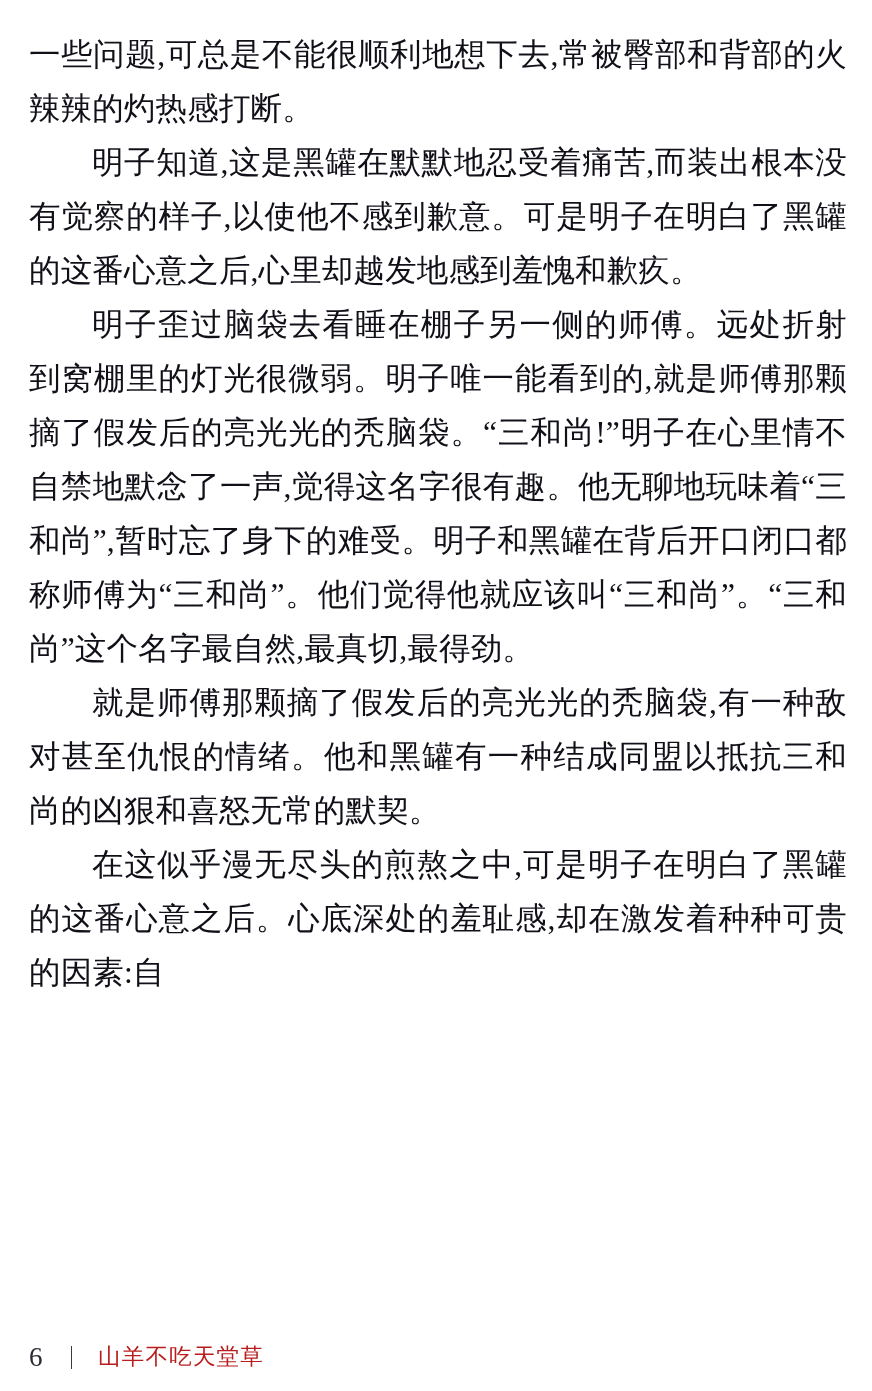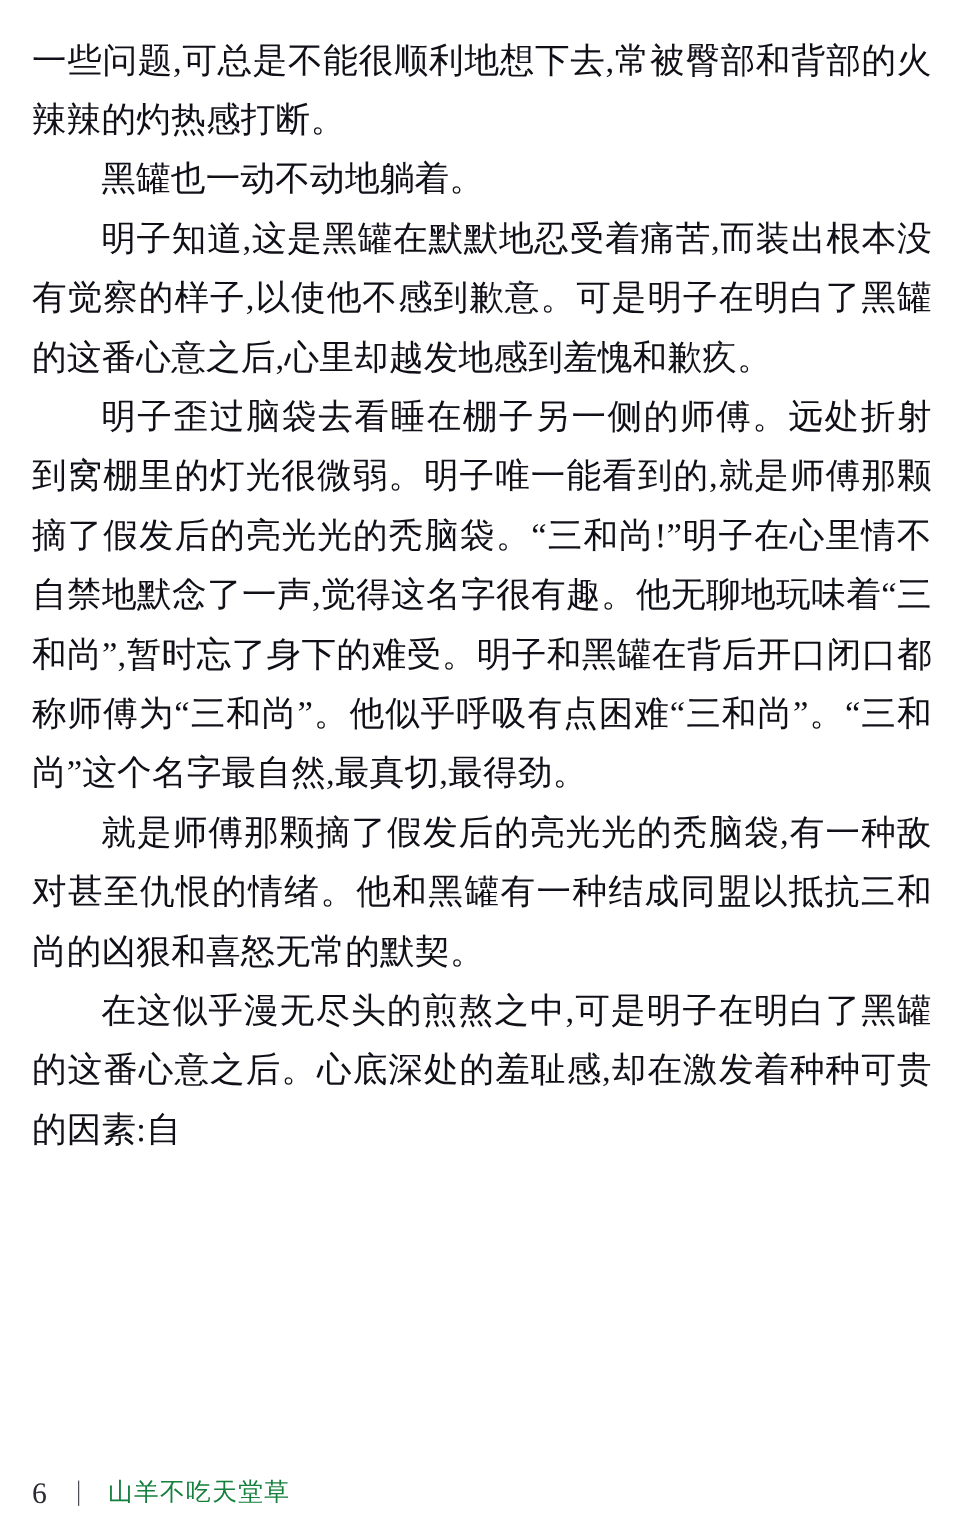--- a/index.html
+++ b/index.html
@@ -80,36 +80,35 @@
     width: 1.6px;
     height: 23px;
     background: #3a3a44;
     margin-left: 28px;
     margin-right: 26px;
   }
 
   #footer .book-title {
     font-family: "Liberation Sans", "DejaVu Sans", sans-serif;
     font-size: 22.5px;
-    color: #15803d;
+    color: #b91c1c;
     line-height: 1;
     letter-spacing: 1.2px;
     font-weight: 400;
   }
 </style>
 </head>
 <body>
 
 <div id="page">
 
   <div id="body-text">
     <p class="para first">一些问题,可总是不能很顺利地想下去,常被臀部和背部的火辣辣的灼热感打断。</p>
-    <p class="para">黑罐也一动不动地躺着。</p>
     <p class="para">明子知道,这是黑罐在默默地忍受着痛苦,而装出根本没有觉察的样子,以使他不感到歉意。可是明子在明白了黑罐的这番心意之后,心里却越发地感到羞愧和歉疚。</p>
-    <p class="para">明子歪过脑袋去看睡在棚子另一侧的师傅。远处折射到窝棚里的灯光很微弱。明子唯一能看到的,就是师傅那颗摘了假发后的亮光光的秃脑袋。“三和尚!”明子在心里情不自禁地默念了一声,觉得这名字很有趣。他无聊地玩味着“三和尚”,暂时忘了身下的难受。明子和黑罐在背后开口闭口都称师傅为“三和尚”。他似乎呼吸有点困难“三和尚”。“三和尚”这个名字最自然,最真切,最得劲。</p>
+    <p class="para">明子歪过脑袋去看睡在棚子另一侧的师傅。远处折射到窝棚里的灯光很微弱。明子唯一能看到的,就是师傅那颗摘了假发后的亮光光的秃脑袋。“三和尚!”明子在心里情不自禁地默念了一声,觉得这名字很有趣。他无聊地玩味着“三和尚”,暂时忘了身下的难受。明子和黑罐在背后开口闭口都称师傅为“三和尚”。他们觉得他就应该叫“三和尚”。“三和尚”这个名字最自然,最真切,最得劲。</p>
     <p class="para">就是师傅那颗摘了假发后的亮光光的秃脑袋,有一种敌对甚至仇恨的情绪。他和黑罐有一种结成同盟以抵抗三和尚的凶狠和喜怒无常的默契。</p>
     <p class="para">在这似乎漫无尽头的煎熬之中,可是明子在明白了黑罐的这番心意之后。心底深处的羞耻感,却在激发着种种可贵的因素:自</p>
   </div>
 
   <div id="footer">
     <span class="page-no">6</span>
     <span class="sep"></span>
     <span class="book-title">山羊不吃天堂草</span>
   </div>
 

